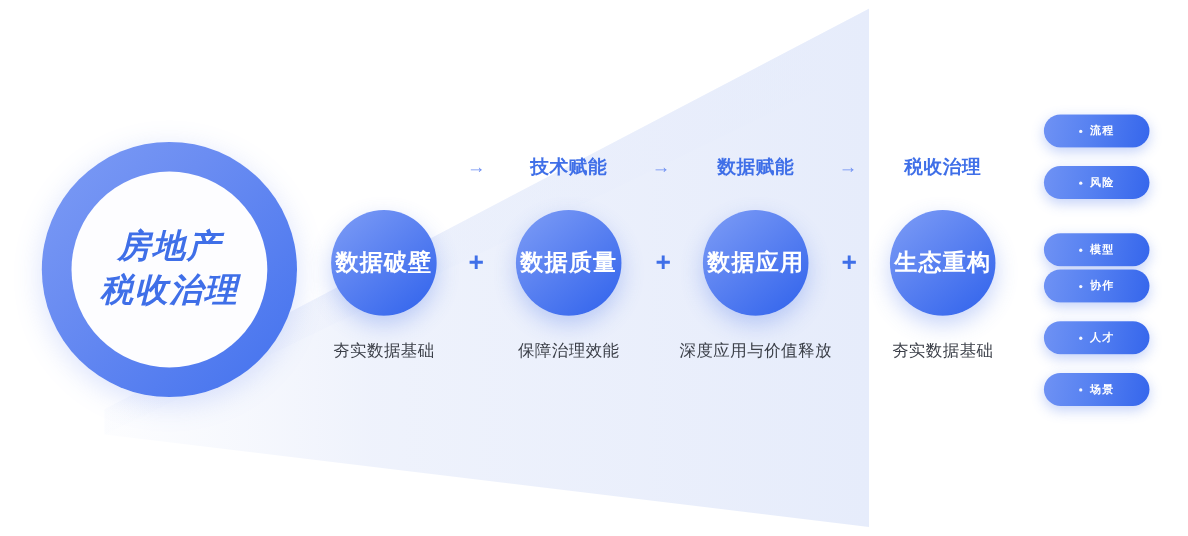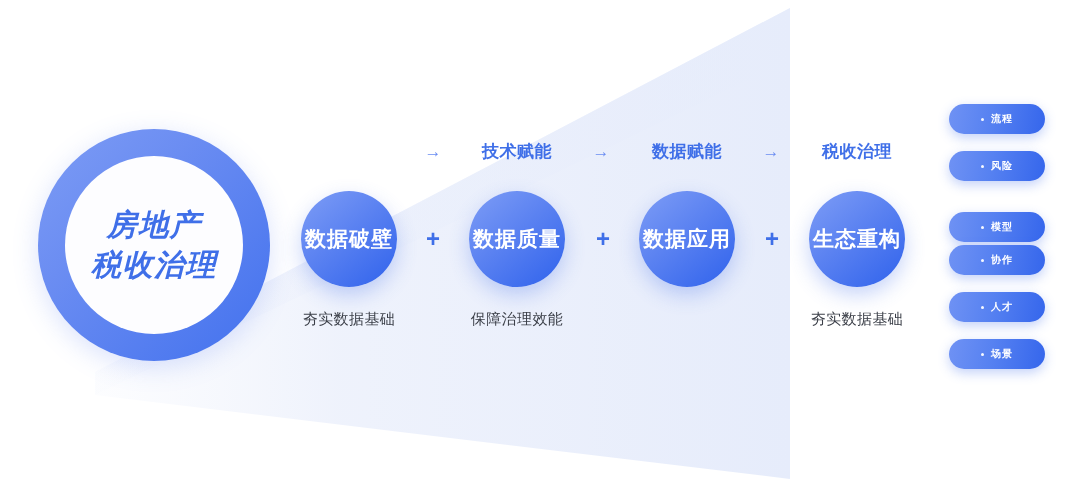--- a/index.html
+++ b/index.html
@@ -226,20 +226,21 @@
   </div>
   <div class="plus" style="left:772px; top:239px;">+</div>
 
   <div class="node" style="left:857px; top:239px;">
     <div class="node-line">生态</div>
     <div class="node-line">重构</div>
   </div>
 
   <div class="caption" style="left:349px;">夯实数据基础</div>
   <div class="caption" style="left:517px;">保障治理效能</div>
+  <div class="caption" style="left:687px;">深度应用与价值释放</div>
   <div class="caption" style="left:857px;">夯实数据基础</div>
 
   <div class="pill" style="top:104px;">
     <span class="pill-dot"></span>
     <span class="pill-label">流程</span>
   </div>
   <div class="pill" style="top:151px;justify-content:center;">
     <span class="pill-dot"></span>
     <span class="pill-label">风险</span>
   </div>

